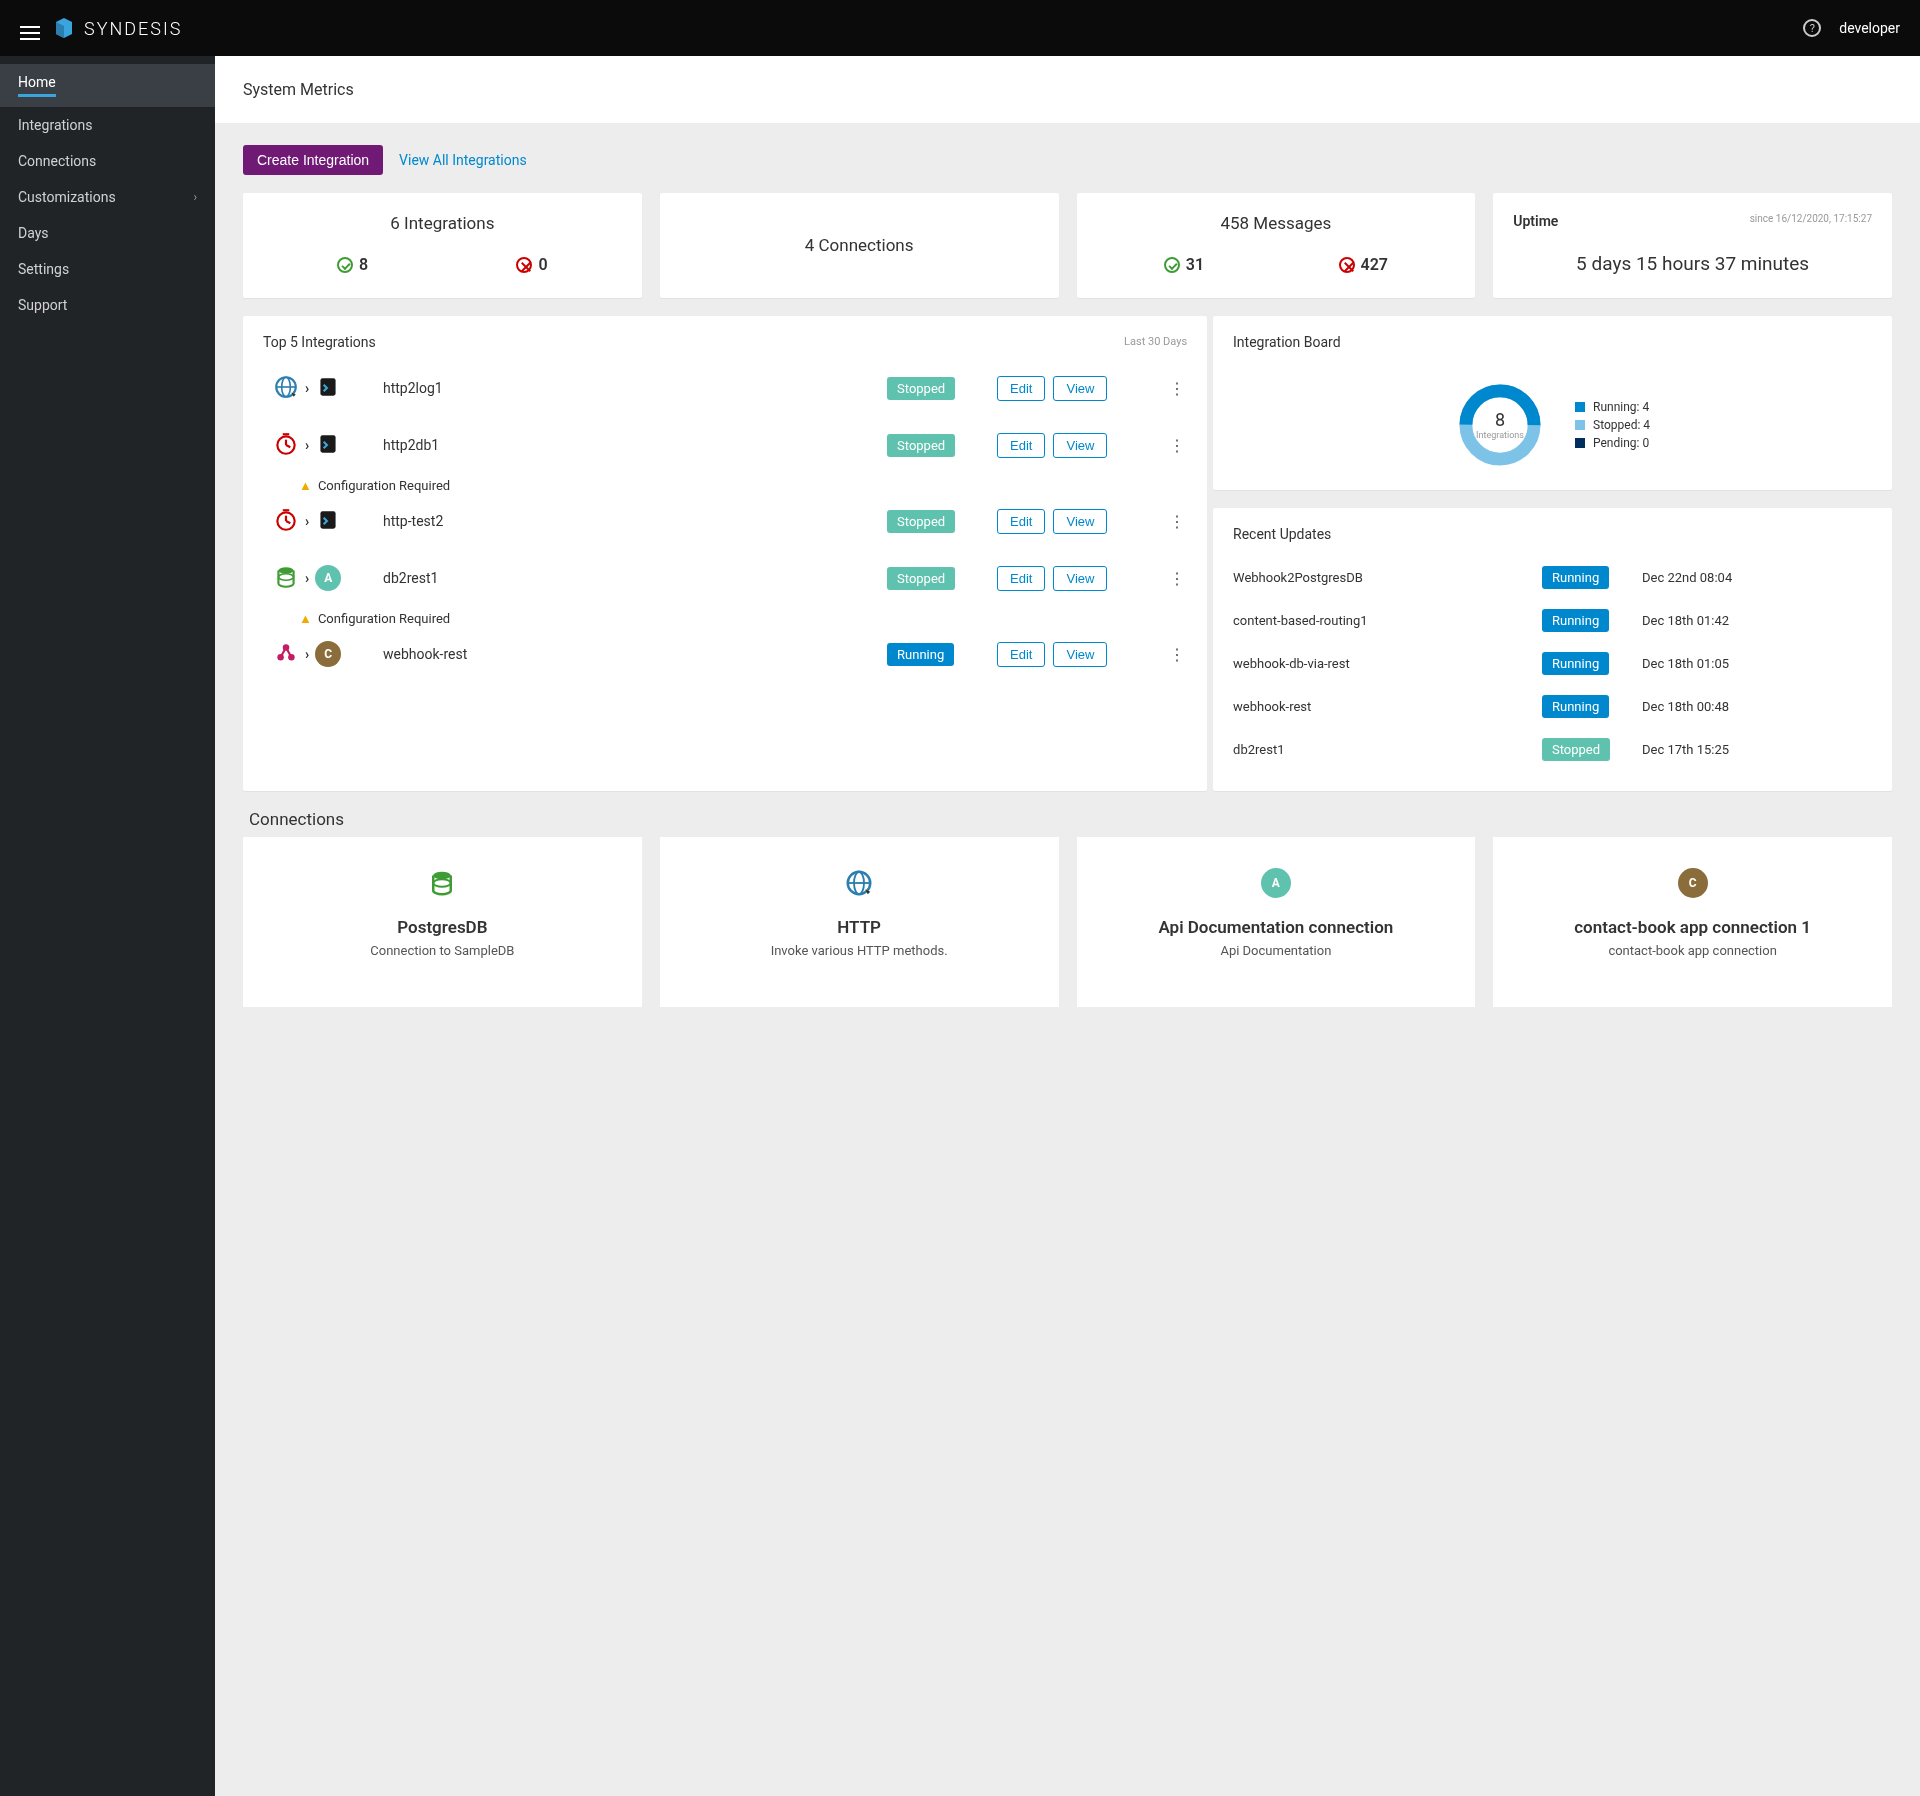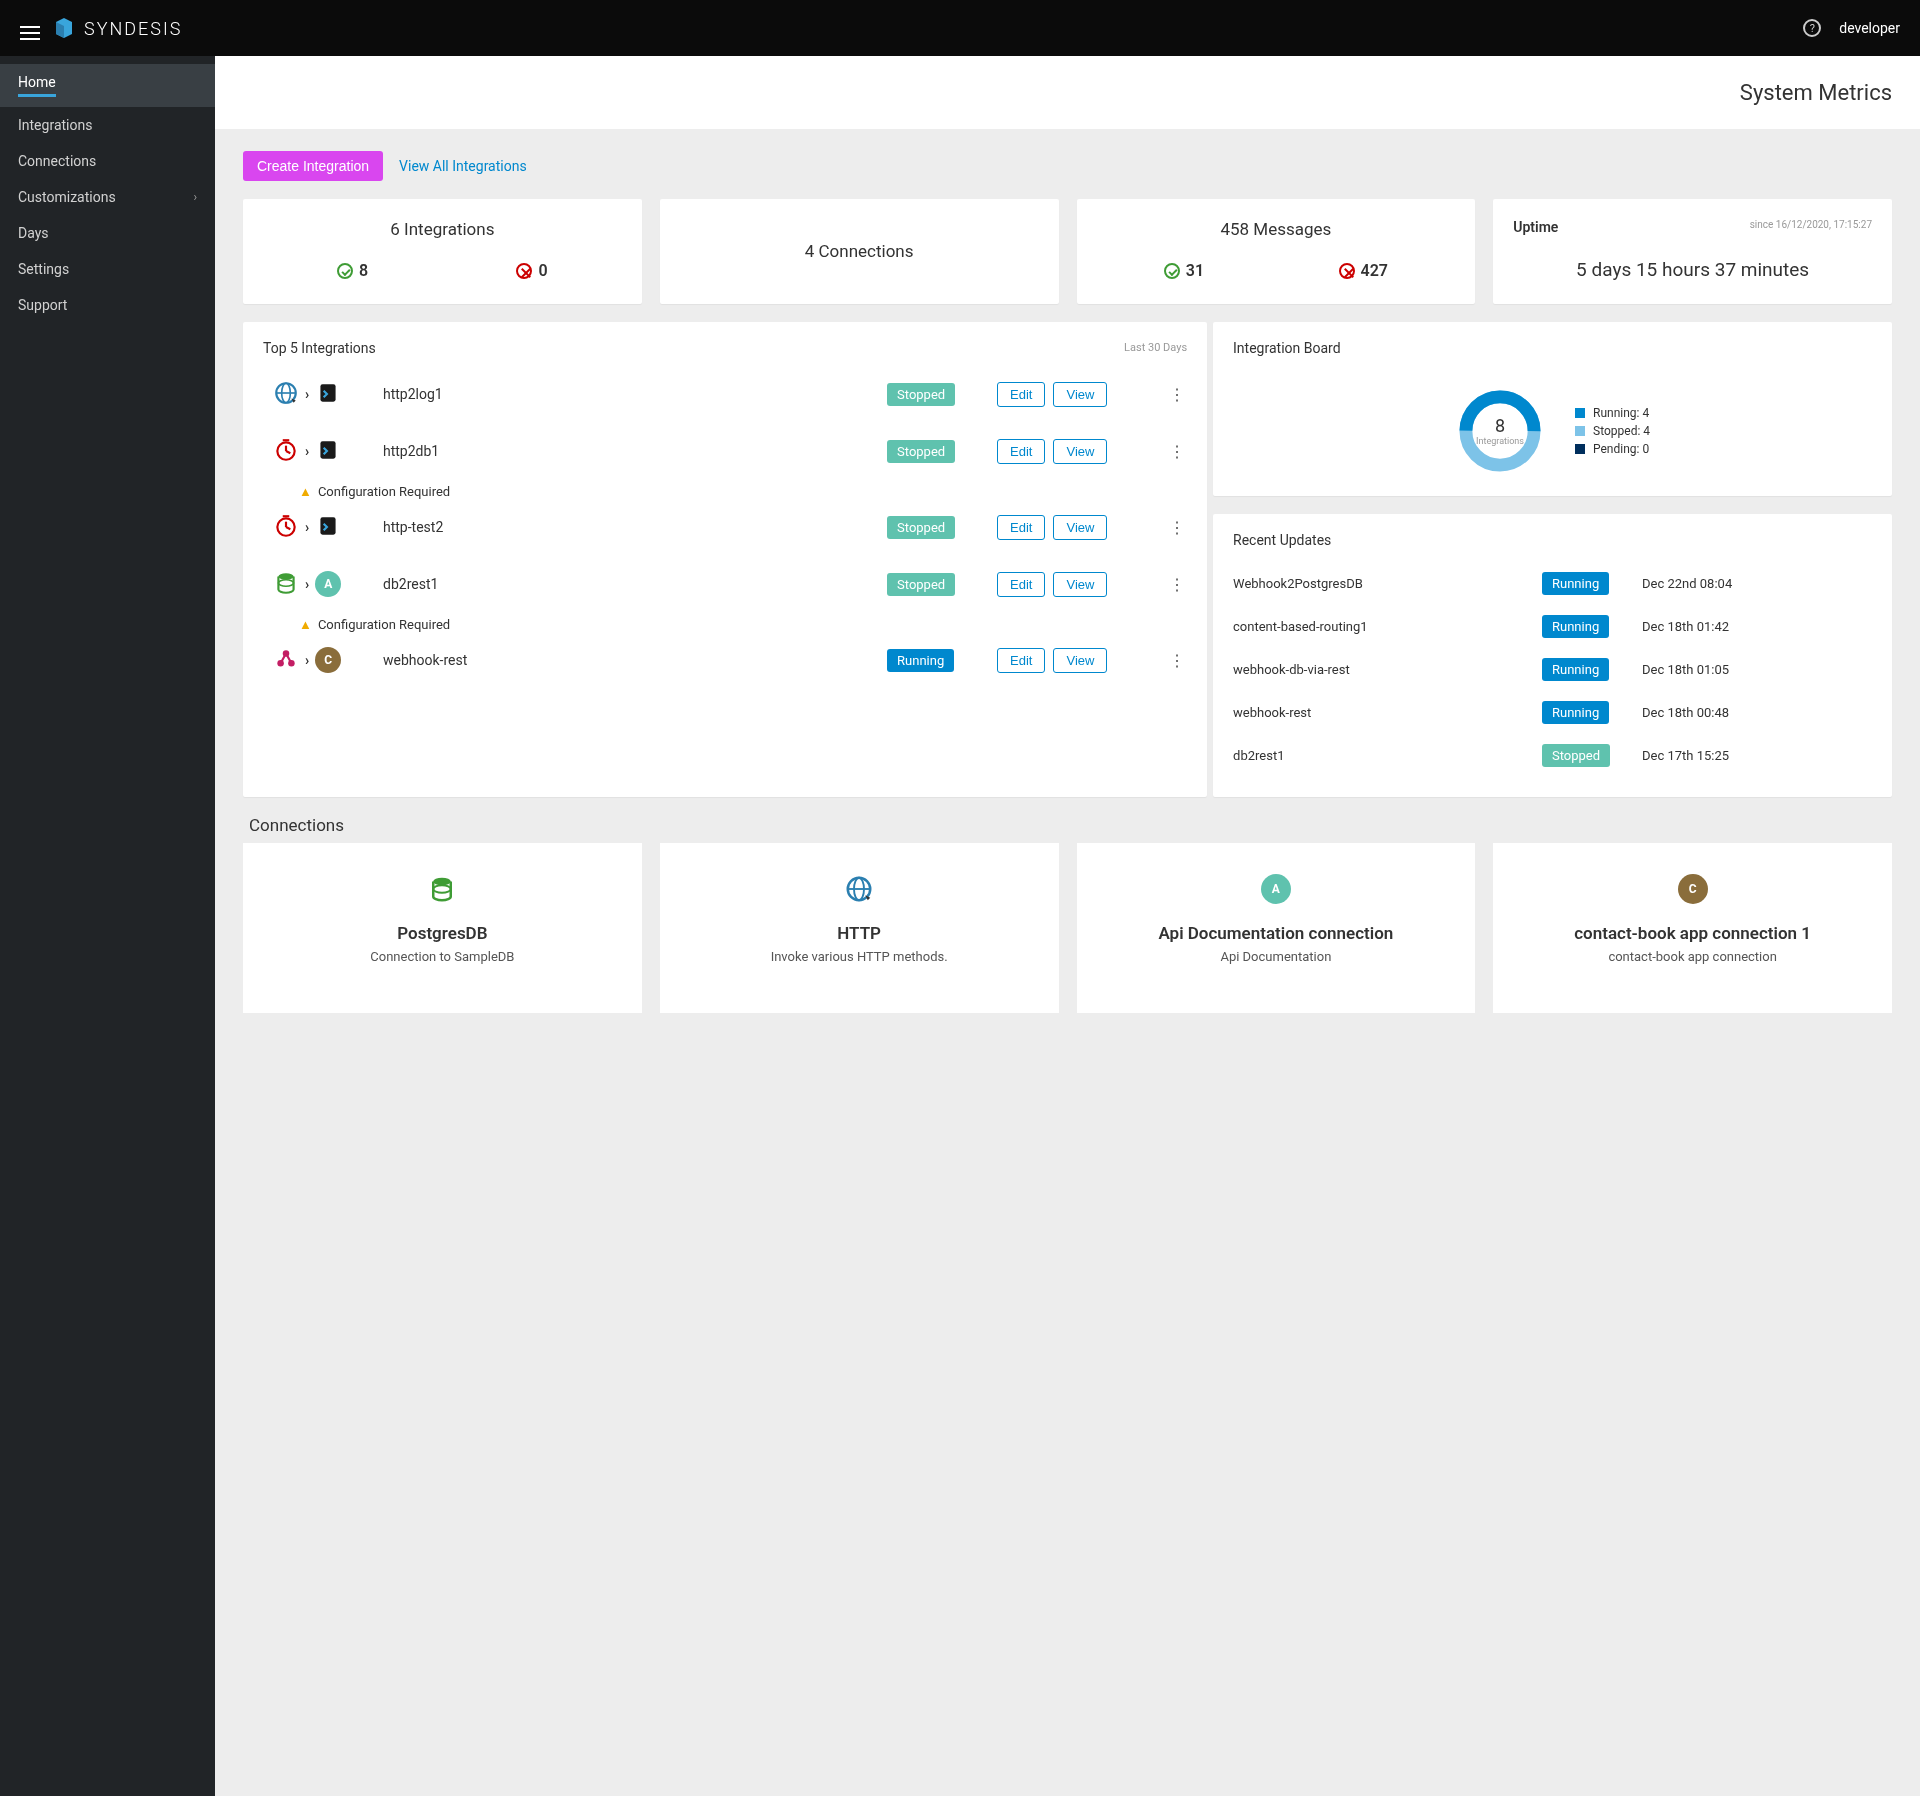--- a/index.html
+++ b/index.html
@@ -16,27 +16,27 @@
   
   .layout { display: flex; min-height: calc(100vh - 56px); }
   .sidebar { width: 215px; background: #212427; color: #d1d1d1; padding-top: 8px; }
   .sidebar-item { padding: 10px 18px; cursor: pointer; display: flex; justify-content: space-between; align-items: center; font-size: 14px; }
   .sidebar-item.active { background: #393f44; color: #fff; }
   .sidebar-item.active .sidebar-label { border-bottom: 3px solid #39a5dc; padding-bottom: 4px; display: inline-block; }
   .chev { font-size: 12px; color: #999; }
   
   .main { flex: 1; background: #ededed; }
   .page-header { background: #fff; padding: 24px 28px; }
-  .page-title { font-size: 22px; font-weight: 400; text-align: right; }
+  .page-title { font-size: 16px; font-weight: 400; }
   
   .content { padding: 22px 28px; }
   
   .actions-row { margin-bottom: 18px; display: flex; gap: 16px; align-items: center; }
   .btn { padding: 7px 14px; border-radius: 3px; font-size: 14px; cursor: pointer; border: none; }
-  .btn-primary { background: #d946ef; color: #fff; }
+  .btn-primary { background: #701a75; color: #fff; }
   .btn-outline { background: #fff; border: 1px solid #0088ce; color: #0088ce; border-radius: 3px; padding: 4px 12px; font-size: 13px; cursor: pointer; }
   .link { color: #0088ce; text-decoration: none; cursor: pointer; font-size: 14px; }
   
   .metrics-row { display: grid; grid-template-columns: repeat(4, 1fr); gap: 18px; margin-bottom: 18px; }
   .card { background: #fff; border-radius: 2px; padding: 20px; box-shadow: 0 1px 1px rgba(0,0,0,.05); }
   .metric-title { text-align: center; font-size: 17px; margin-bottom: 22px; }
   .metric-title-left { font-size: 14px; font-weight: 600; margin-bottom: 4px; }
   .metric-values { display: flex; justify-content: space-around; font-size: 16px; font-weight: 600; }
   .mv { display: flex; align-items: center; gap: 6px; }
   .ok-ic { width: 16px; height: 16px; border: 2px solid #3f9c35; border-radius: 50%; position: relative; }

